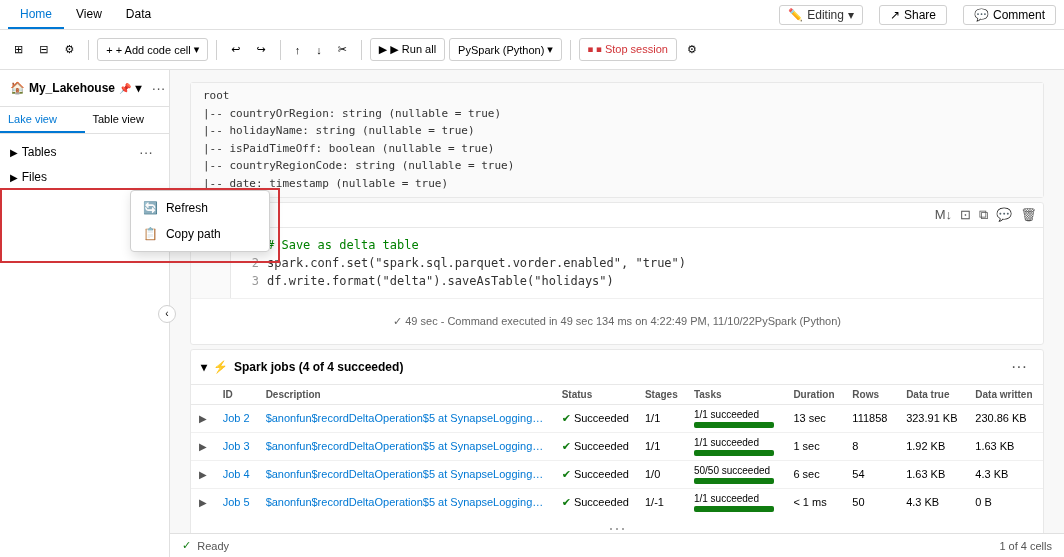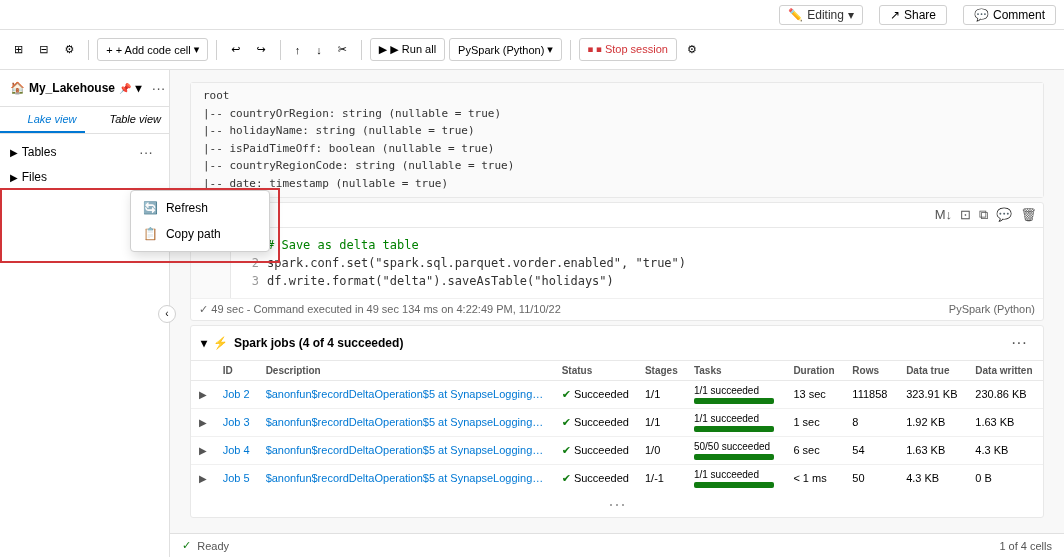--- a/index.html
+++ b/index.html
@@ -22,21 +22,21 @@
     .spark-dropdown { display: flex; align-items: center; gap: 3px; padding: 4px 8px; border: 1px solid #d0d0d0; border-radius: 3px; background: #fff; cursor: pointer; font-size: 11px; }
     .stop-session-btn { display: flex; align-items: center; gap: 3px; padding: 4px 8px; border: 1px solid #d0d0d0; border-radius: 3px; background: #fff; cursor: pointer; font-size: 11px; color: #d13438; }
 
     
     .main-layout { display: flex; height: calc(557px - 70px); }
 
     
     .sidebar { width: 170px; background: #fff; border-right: 1px solid #e0e0e0; display: flex; flex-direction: column; position: relative; }
     .sidebar-header { display: flex; align-items: center; padding: 8px 10px; gap: 4px; font-size: 12px; font-weight: 600; border-bottom: 1px solid #e0e0e0; }
     .sidebar-tabs { display: flex; border-bottom: 1px solid #e0e0e0; }
-    .sidebar-tab { flex: 1; padding: 6px 8px; font-size: 11px; text-align: right; cursor: pointer; border-bottom: 2px solid transparent; font-style: italic; }
+    .sidebar-tab { flex: 1; padding: 6px 8px; font-size: 11px; text-align: left; cursor: pointer; border-bottom: 2px solid transparent; }
     .sidebar-tab.active { border-bottom: 2px solid #0078d4; color: #0078d4; }
     .sidebar-tree { padding: 4px 0; }
     .tree-item { display: flex; align-items: center; gap: 4px; padding: 4px 10px; cursor: pointer; font-size: 12px; }
     .tree-chevron { font-size: 10px; }
 
     
     .context-menu-overlay { position: absolute; top: 120px; left: 130px; background: #fff; border: 1px solid #d0d0d0; border-radius: 4px; box-shadow: 2px 4px 12px rgba(0,0,0,0.15); z-index: 100; min-width: 140px; padding: 4px 0; }
     .context-menu-item { display: flex; align-items: center; gap: 8px; padding: 6px 12px; cursor: pointer; font-size: 12px; }
     .red-outline { border: 2px solid #d13438; position: absolute; top: 118px; left: 0; width: 280px; height: 75px; pointer-events: none; z-index: 200; }
 
@@ -83,20 +83,25 @@
     .col-tasks { width: 120px; }
     .col-dur { width: 70px; }
     .col-rows { width: 70px; }
     .col-read { width: 80px; }
     .col-written { width: 90px; }
   </style>
 </head>
 <body>
 
 <div class="top-bar">
+  <div class="top-bar-tabs">
+    <div class="top-tab active">Home</div>
+    <div class="top-tab">View</div>
+    <div class="top-tab">Data</div>
+  </div>
   <div style="margin-left:auto; display:flex; align-items:center; gap:8px;">
     <div class="editing-badge">
       <span>✏️</span>
       <span>Editing</span>
       <span>▾</span>
     </div>
     <button class="share-btn">
       <span>↗</span>
       <span>Share</span>
     </button>
@@ -225,21 +230,21 @@
             <div class="cell-line">
               <span class="line-num">2</span>
               <span class="line-code">spark.conf.set("spark.sql.parquet.vorder.enabled", "true")</span>
             </div>
             <div class="cell-line">
               <span class="line-num">3</span>
               <span class="line-code">df.write.format("delta").saveAsTable("holidays")</span>
             </div>
           </div>
         </div>
-        <div style="padding:4px 8px; font-size:11px; color:#666; border-top: 1px solid #f0f0f0; display:flex; justify-content:space-between;">
+        <div style="padding:16px 8px; font-size:11px; color:#666; border-top: 1px solid #f0f0f0; display:flex; justify-content:center;">
           <span>✓ 49 sec - Command executed in 49 sec 134 ms on 4:22:49 PM, 11/10/22</span>
           <span style="display:flex;align-items:center;gap:2px;">PySpark (Python)</span>
         </div>
       </div>
 
       <div class="spark-jobs">
         <div class="spark-jobs-header">
           <span>▾</span>
           <span>⚡</span>
           <span>Spark jobs (4 of 4 succeeded)</span>

